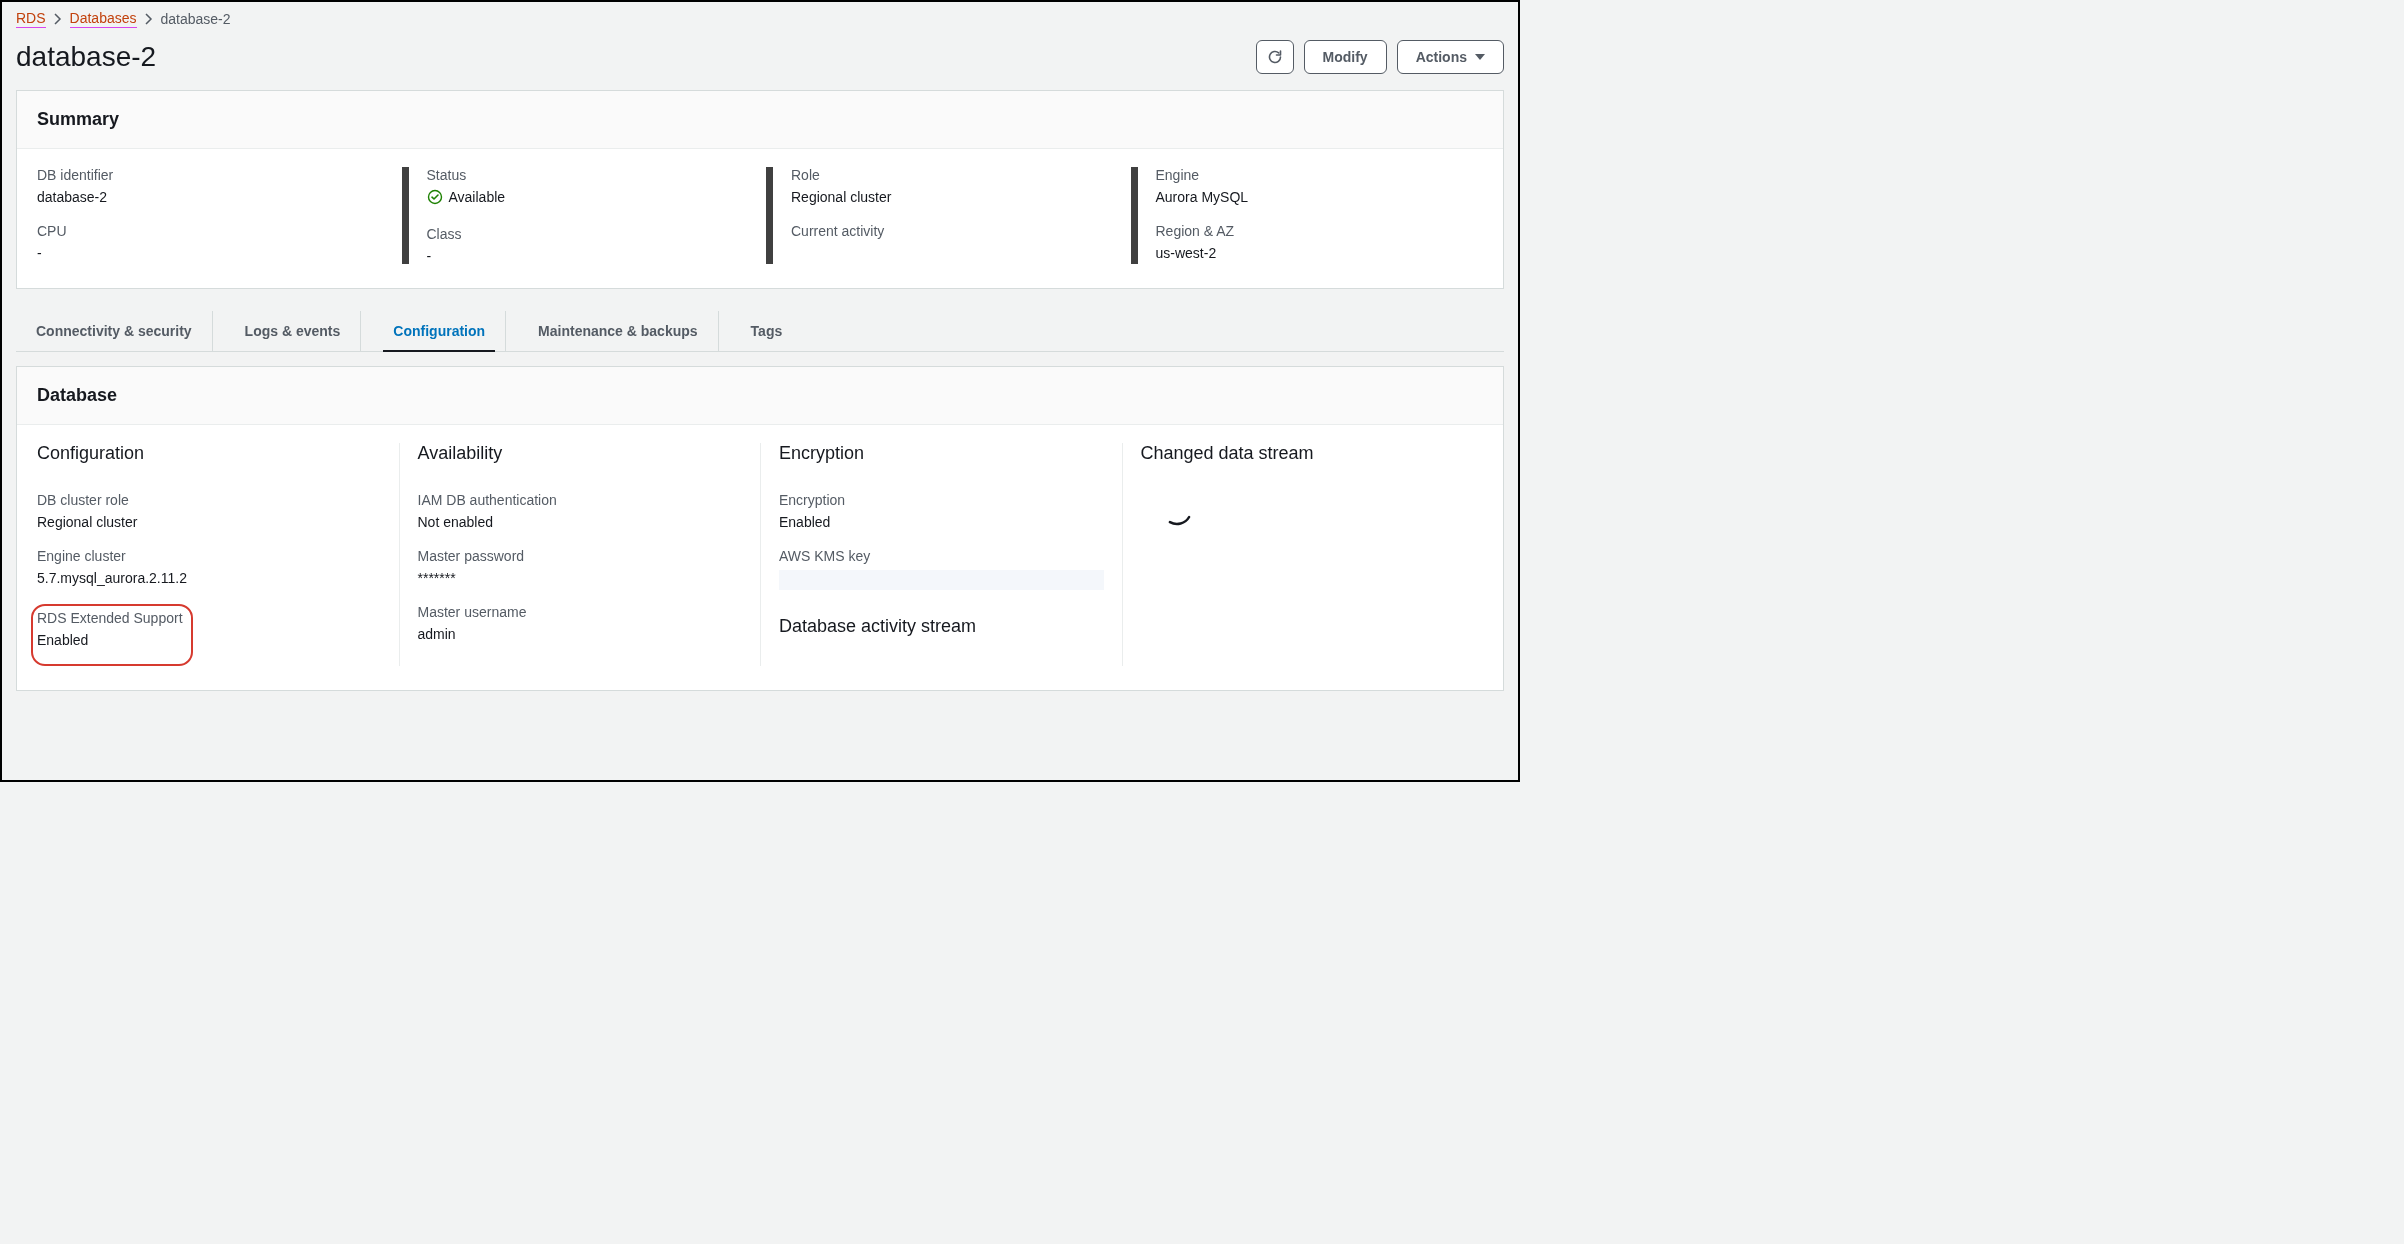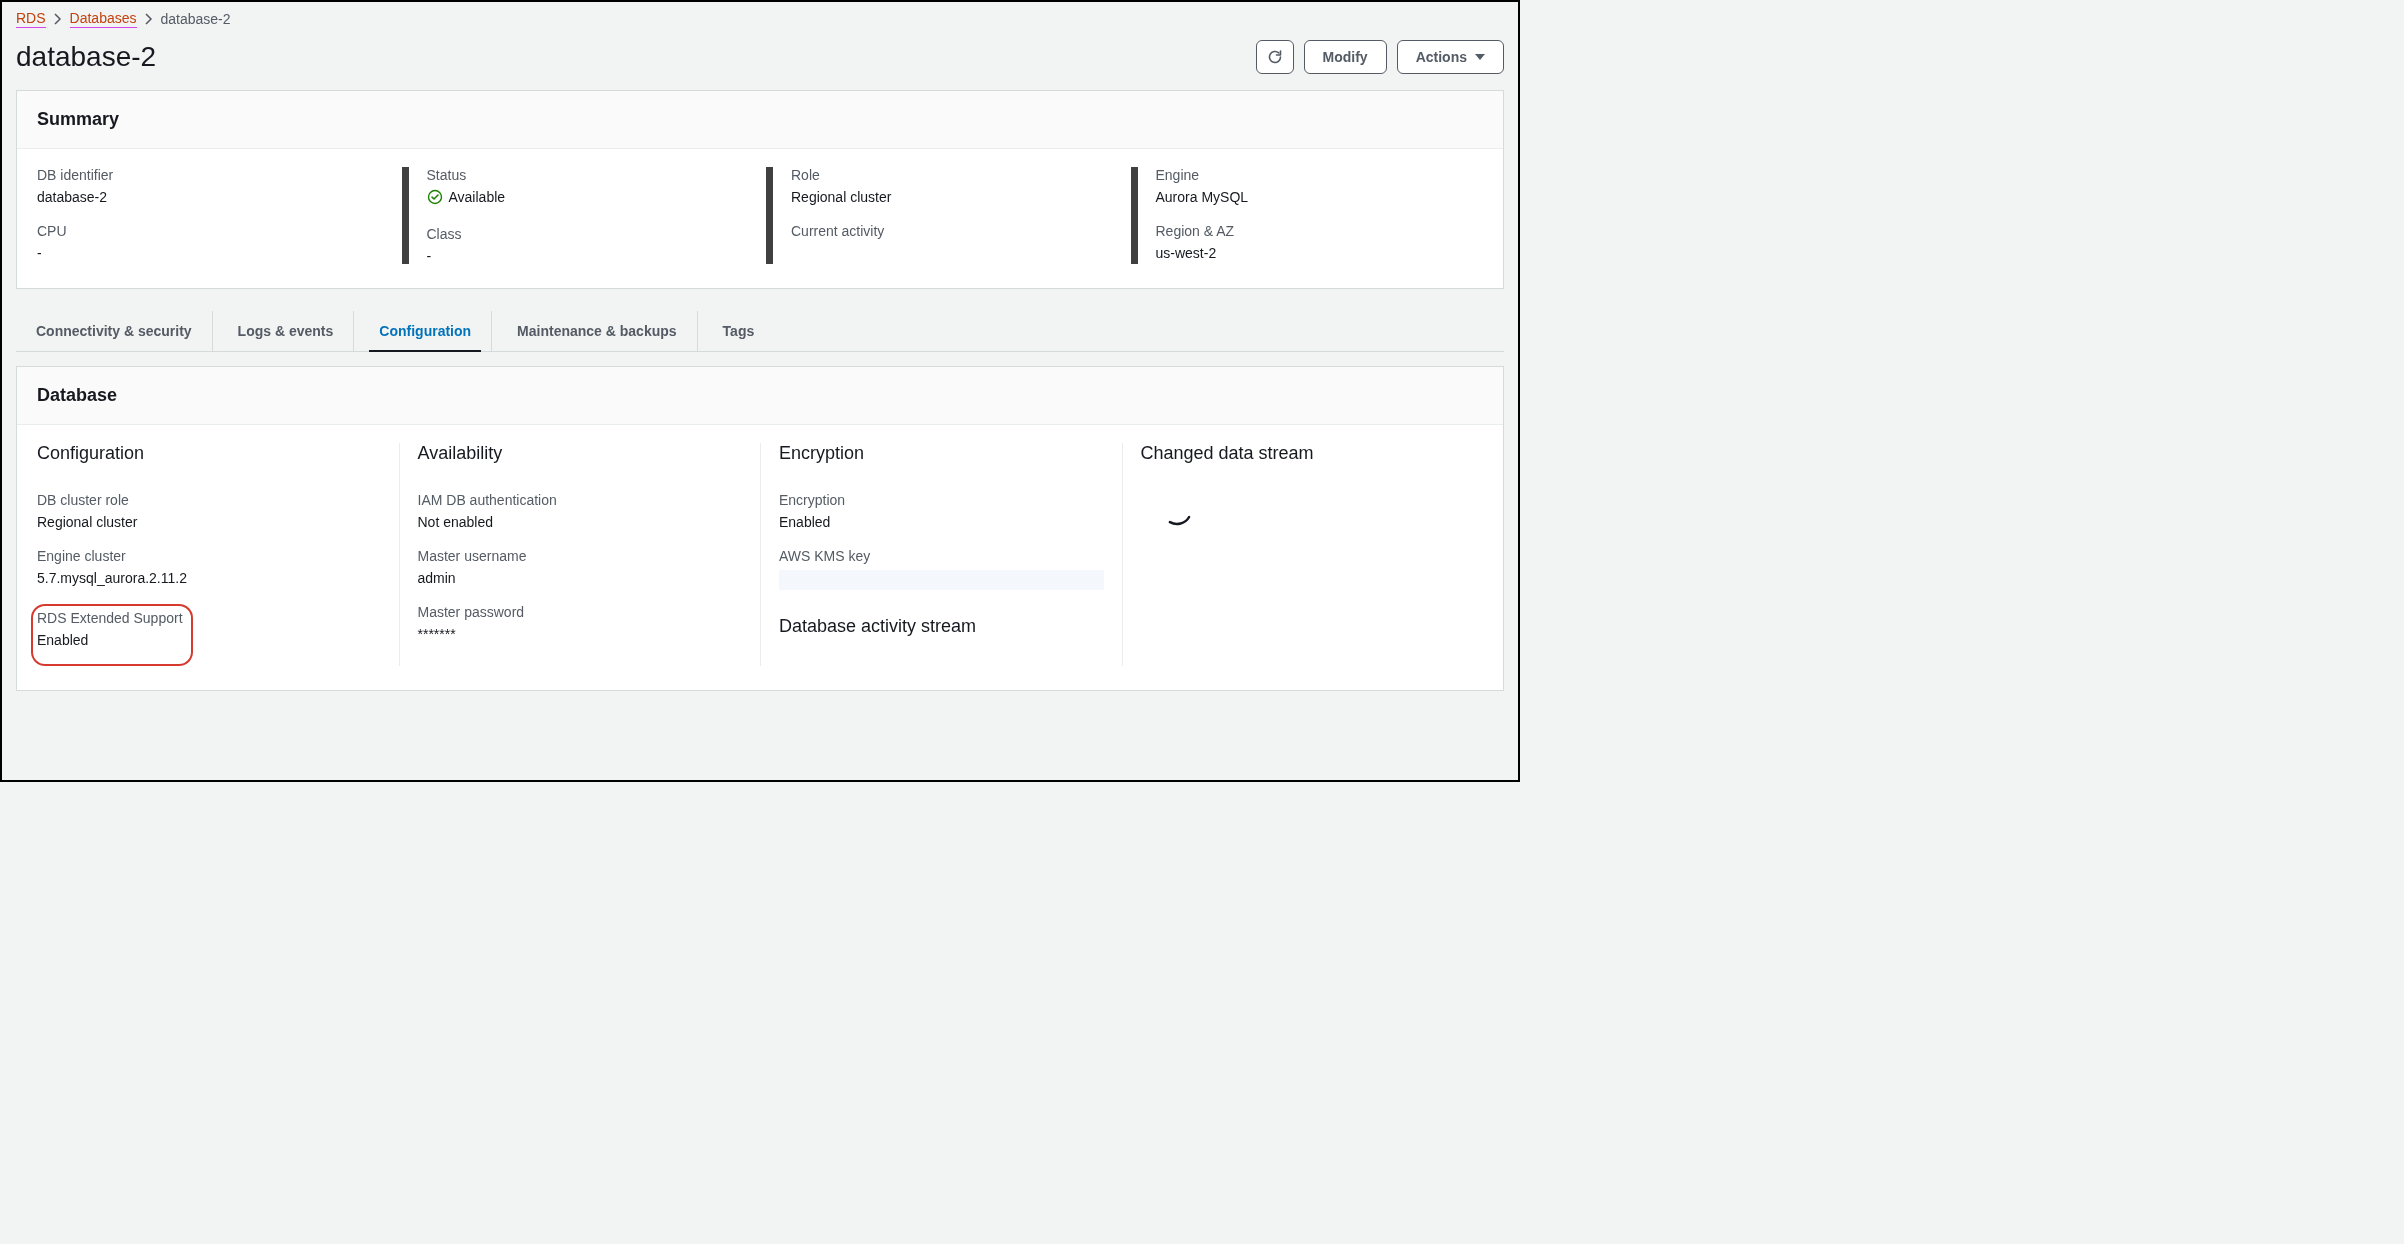--- a/index.html
+++ b/index.html
@@ -79,21 +79,21 @@
   .kv { margin-bottom: 18px; }
   .kv:last-child { margin-bottom: 0; }
   .kv .k { color: #545b64; font-size: 14px; margin-bottom: 6px; }
   .kv .v { color: #16191f; font-size: 14px; }
 
   .status-avail { color: #1d8102; display: inline-flex; align-items: center; gap: 6px; }
 
   .tabs {
     margin: 0 14px;
     display: flex;
-    gap: 5px;
+    gap: 12px;
     border-bottom: 1px solid #d5dbdb;
   }
   .tab {
     padding: 12px 20px;
     font-size: 14px;
     font-weight: 700;
     color: #545b64;
     cursor: pointer;
     border-right: 1px solid #d5dbdb;
     position: relative;
@@ -266,26 +266,26 @@
         </div>
       </div>
 
       <div class="db-col mid">
         <h3>Availability</h3>
         <div class="kv">
           <div class="k">IAM DB authentication</div>
           <div class="v">Not enabled</div>
         </div>
         <div class="kv">
+          <div class="k">Master password</div>
+          <div class="v">*******</div>
+        </div>
+        <div class="kv">
           <div class="k">Master username</div>
           <div class="v">admin</div>
-        </div>
-        <div class="kv">
-          <div class="k">Master password</div>
-          <div class="v">*******</div>
         </div>
       </div>
 
       <div class="db-col mid">
         <h3>Encryption</h3>
         <div class="kv">
           <div class="k">Encryption</div>
           <div class="v">Enabled</div>
         </div>
         <div class="kv">

